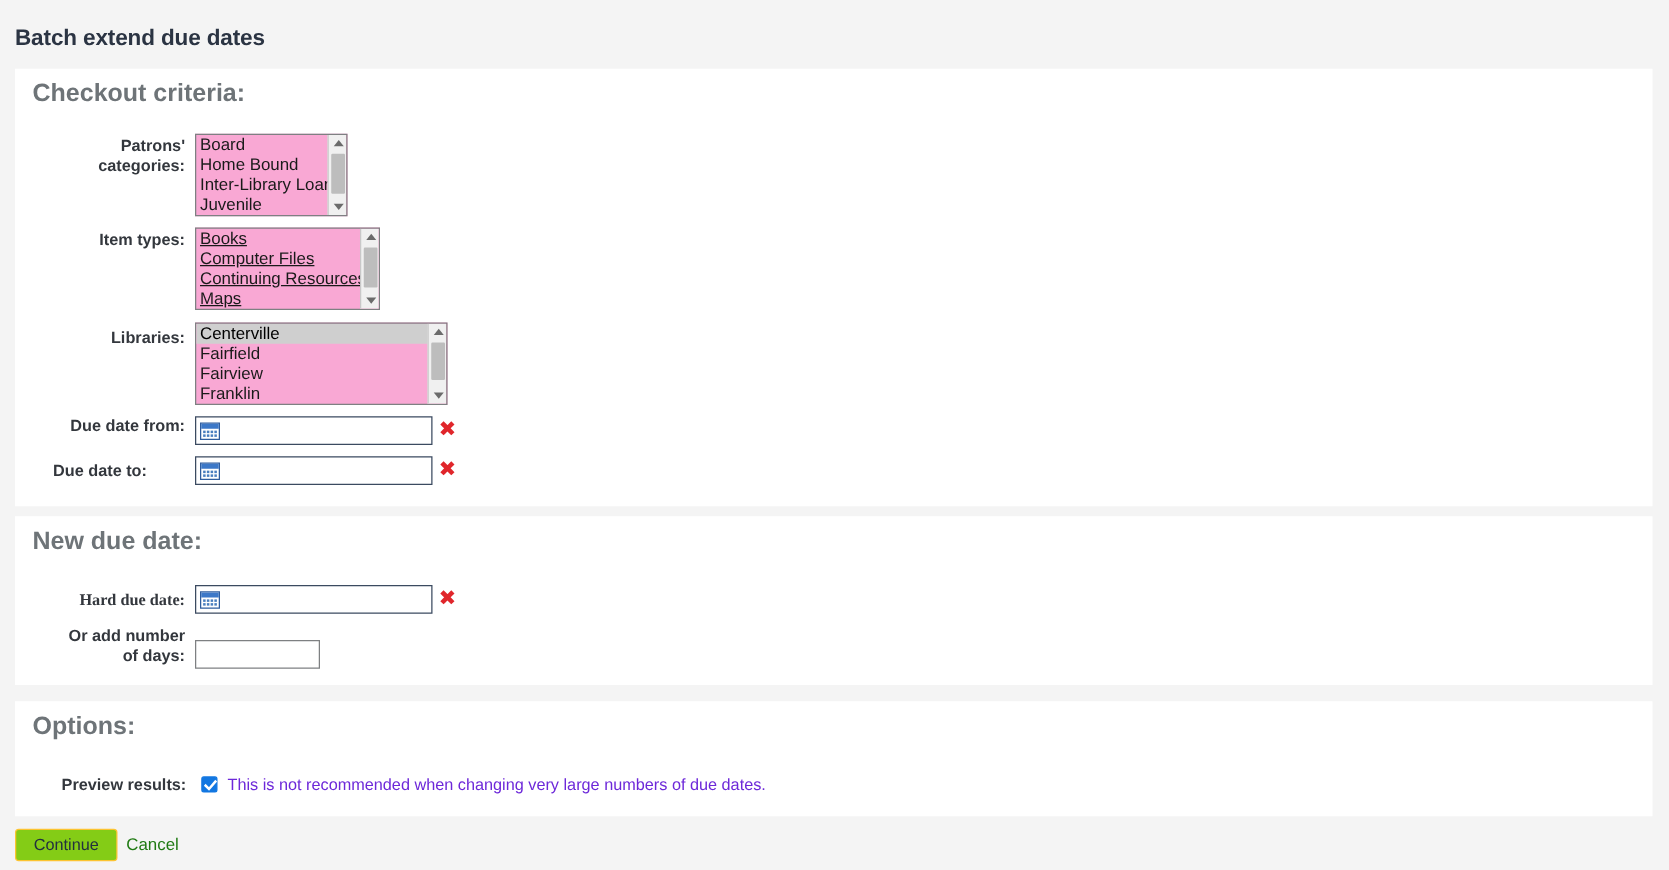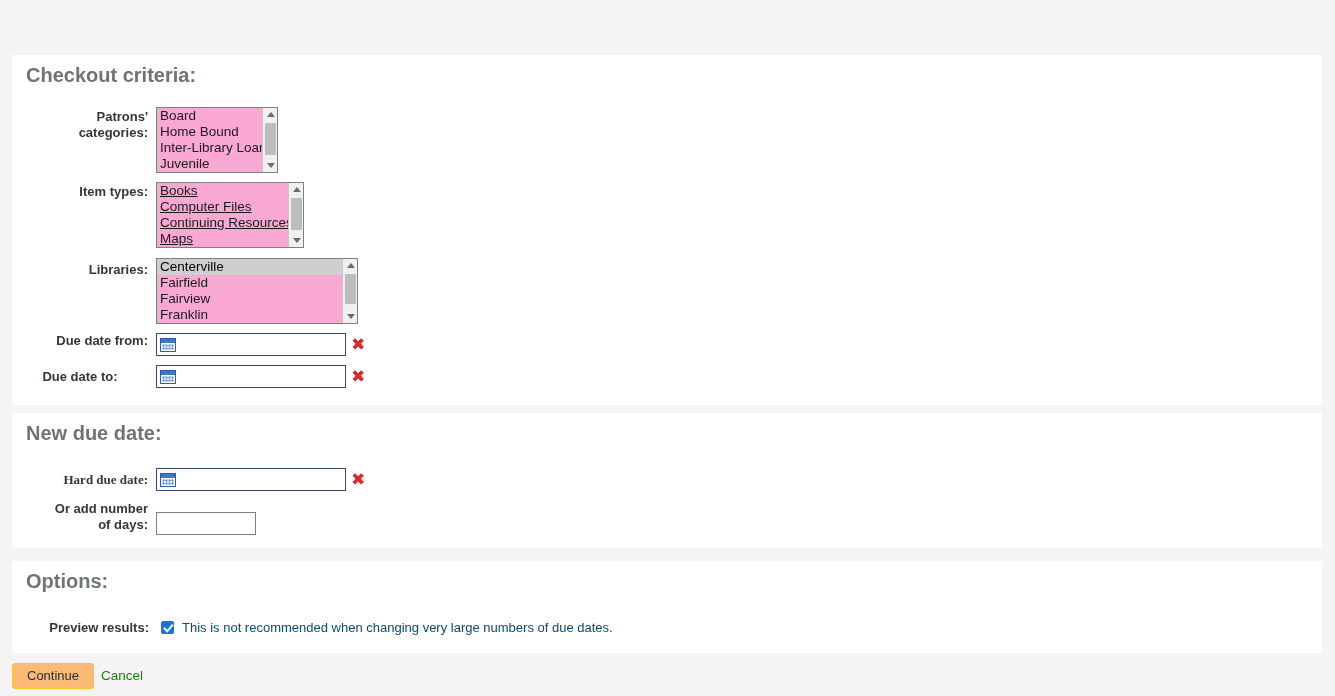--- a/index.html
+++ b/index.html
@@ -147,32 +147,32 @@
     width: 13px; height: 13px;
     border-radius: 2px;
     background: #1277e1;
     border: 1px solid #1277e1;
     cursor: pointer;
   }
   .chk svg { position: absolute; left: 1px; top: 1px; }
   .hint {
     position: absolute;
     font-size: 13px;
-    color: #0c4a6e;
+    color: #6d28d9;
     line-height: 16px;
   }
 
   
   .footer { position: absolute; left: 0; top: 653px; width: 100%; height: 43px; }
   .btn-continue {
     position: absolute;
     left: 12px; top: 10px;
     height: 26px;
     padding: 0 14px;
-    background: #fdba74;
+    background: #84cc16;
     border: 1px solid #fcc432;
     border-radius: 3px;
     color: #23303f;
     font-size: 13px;
     font-family: "Liberation Sans", sans-serif;
     cursor: pointer;
     line-height: 24px;
   }
   .btn-cancel {
     position: absolute;
@@ -183,20 +183,21 @@
     font-size: 13.5px;
     text-decoration: none;
     cursor: pointer;
   }
 </style>
 </head>
 <body>
 
 <div id="page">
 
+  <h1 class="page-title">Batch extend due dates</h1>
 
   <div class="panel" id="panel-criteria">
     <div class="panel-legend">Checkout criteria:</div>
 
     <div class="row" style="top:52px;">
       <div class="lbl two-line" style="top:2px;">
         <span>Patrons'<br>categories:</span>
       </div>
       <div class="listbox" id="lb-patrons" style="top:0px; width:122px; height:66px;">
         <div class="lb-opt">Board</div>

